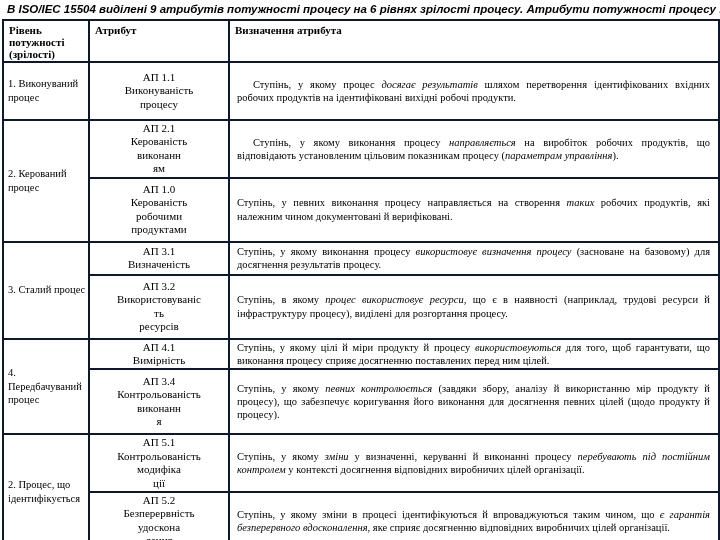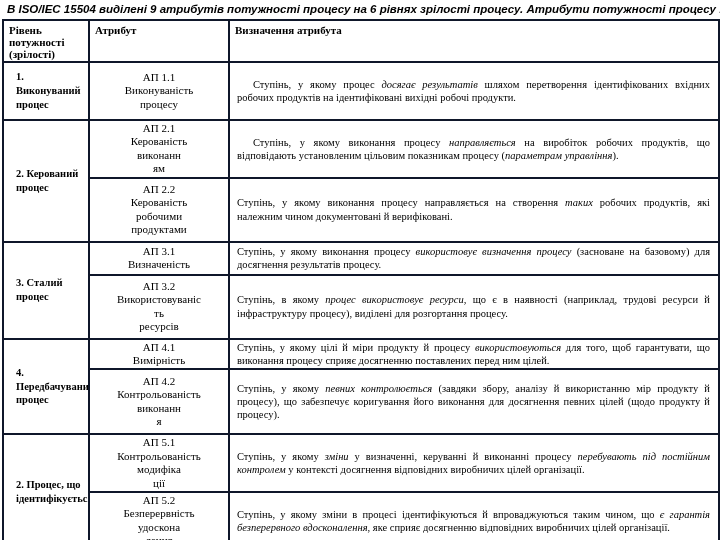--- a/index.html
+++ b/index.html
@@ -36,23 +36,22 @@
     font-size: 11px;
     font-weight: bold;
     text-align: left;
     vertical-align: top;
     padding: 3px 4px 1px 5px;
   }
   .level-cell {
     font-size: 10.5px;
     vertical-align: middle;
     text-align: left;
-    padding: 1px 1px 1px 12px;
+    padding: 1px 1px 1px 4px;
     line-height: 1.3;
-    font-weight: bold;
   }
   .attr-cell {
     font-size: 11px;
     vertical-align: middle;
     text-align: center;
     padding: 1px 6px;
     line-height: 1.22;
   }
   .attr-name { white-space: pre-line; }
   .def-cell {
@@ -110,26 +109,26 @@
         <td class="attr-cell">
           <div>АП 2.1</div>
           <div class="attr-name">Керованість
 виконанн
 ям</div>
         </td>
         <td class="def-cell indent"><span>Ступінь, у якому виконання процесу </span><span class="it">направляється</span><span> на виробіток робочих продуктів, що відповідають установленим цільовим показникам процесу (</span><span class="it">параметрам управління</span><span>).</span></td>
       </tr>
       <tr class="r3">
         <td class="attr-cell">
-          <div>АП 2.2</div>
+          <div>АП 1.0</div>
           <div class="attr-name">Керованість
 робочими
 продуктами</div>
         </td>
-        <td class="def-cell"><span>Ступінь, у якому виконання процесу направляється на створення </span><span class="it">таких</span><span> робочих продуктів, які належним чином документовані й верифіковані.</span></td>
+        <td class="def-cell"><span>Ступінь, у певних виконання процесу направляється на створення </span><span class="it">таких</span><span> робочих продуктів, які належним чином документовані й верифіковані.</span></td>
       </tr>
 
       <tr class="r4">
         <td class="level-cell" rowspan="2">3. Сталий процес</td>
         <td class="attr-cell">
           <div>АП 3.1</div>
           <div class="attr-name">Визначеність</div>
         </td>
         <td class="def-cell"><span>Ступінь, у якому виконання процесу </span><span class="it">використовує визначення процесу</span><span> (засноване на базовому) для досягнення результатів процесу.</span></td>
       </tr>
@@ -146,21 +145,21 @@
       <tr class="r6">
         <td class="level-cell" rowspan="2">4. Передбачуваний процес</td>
         <td class="attr-cell">
           <div>АП 4.1</div>
           <div class="attr-name">Вимірність</div>
         </td>
         <td class="def-cell"><span>Ступінь, у якому цілі й міри продукту й процесу </span><span class="it">використовуються</span><span> для того, щоб гарантувати, що виконання процесу сприяє досягненню поставлених перед ним цілей.</span></td>
       </tr>
       <tr class="r7">
         <td class="attr-cell">
-          <div>АП 4.2</div>
+          <div>АП 3.4</div>
           <div class="attr-name">Контрольованість
 виконанн
 я</div>
         </td>
         <td class="def-cell"><span>Ступінь, у якому </span><span class="it">певних контролюється</span><span> (завдяки збору, аналізу й використанню мір продукту й процесу), що забезпечує коригування його виконання для досягнення певних цілей (щодо продукту й процесу).</span></td>
       </tr>
 
       <tr class="r8">
         <td class="level-cell" rowspan="2">2. Процес, що ідентифікується</td>
         <td class="attr-cell">

